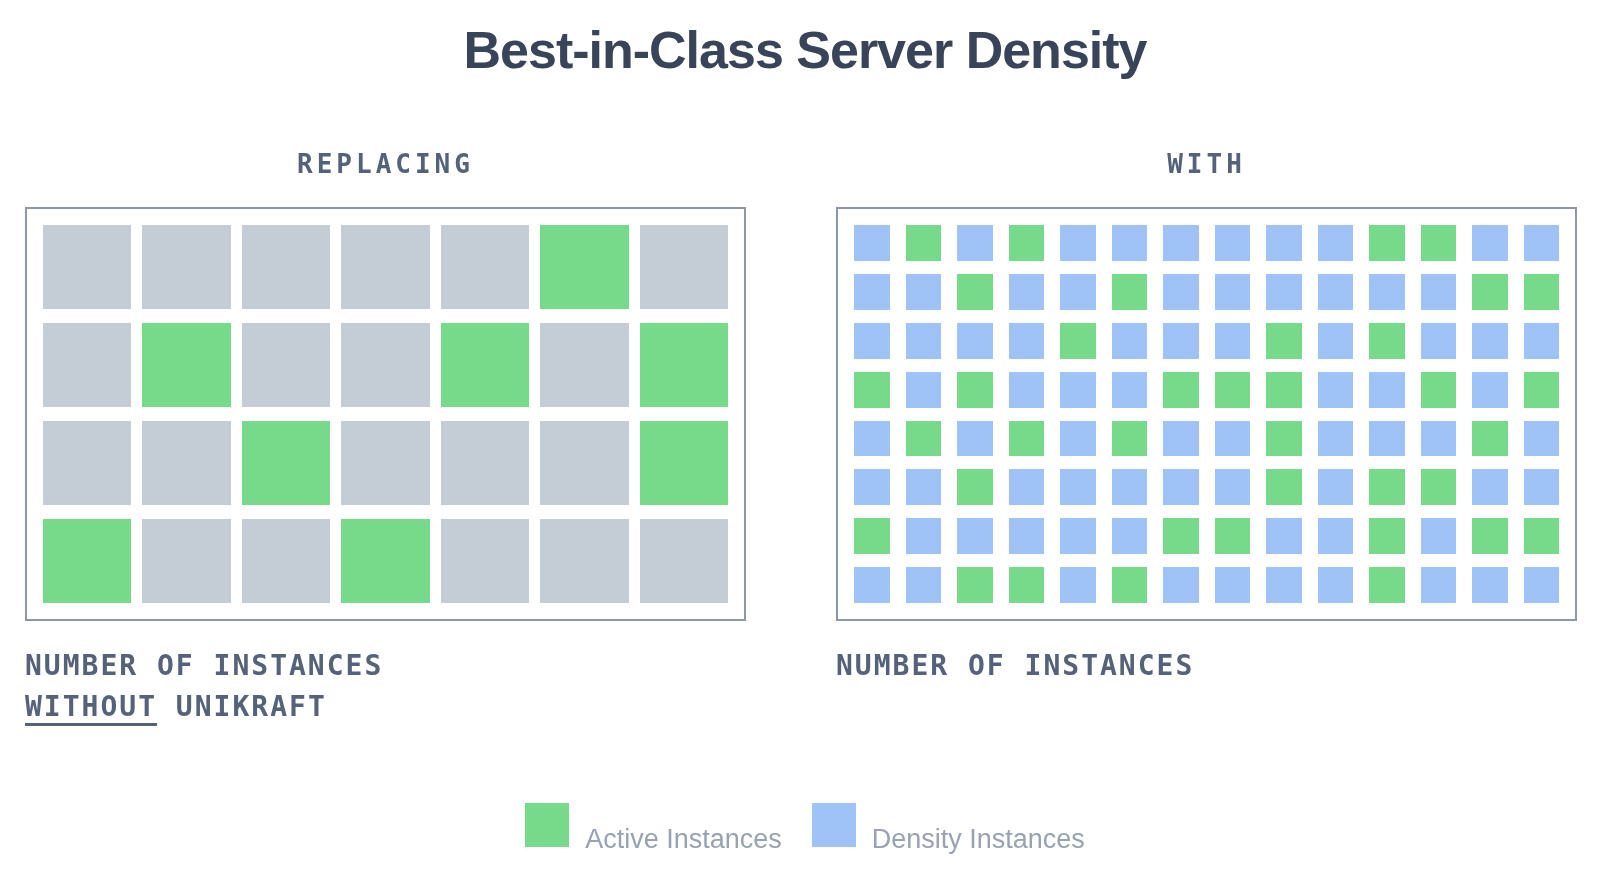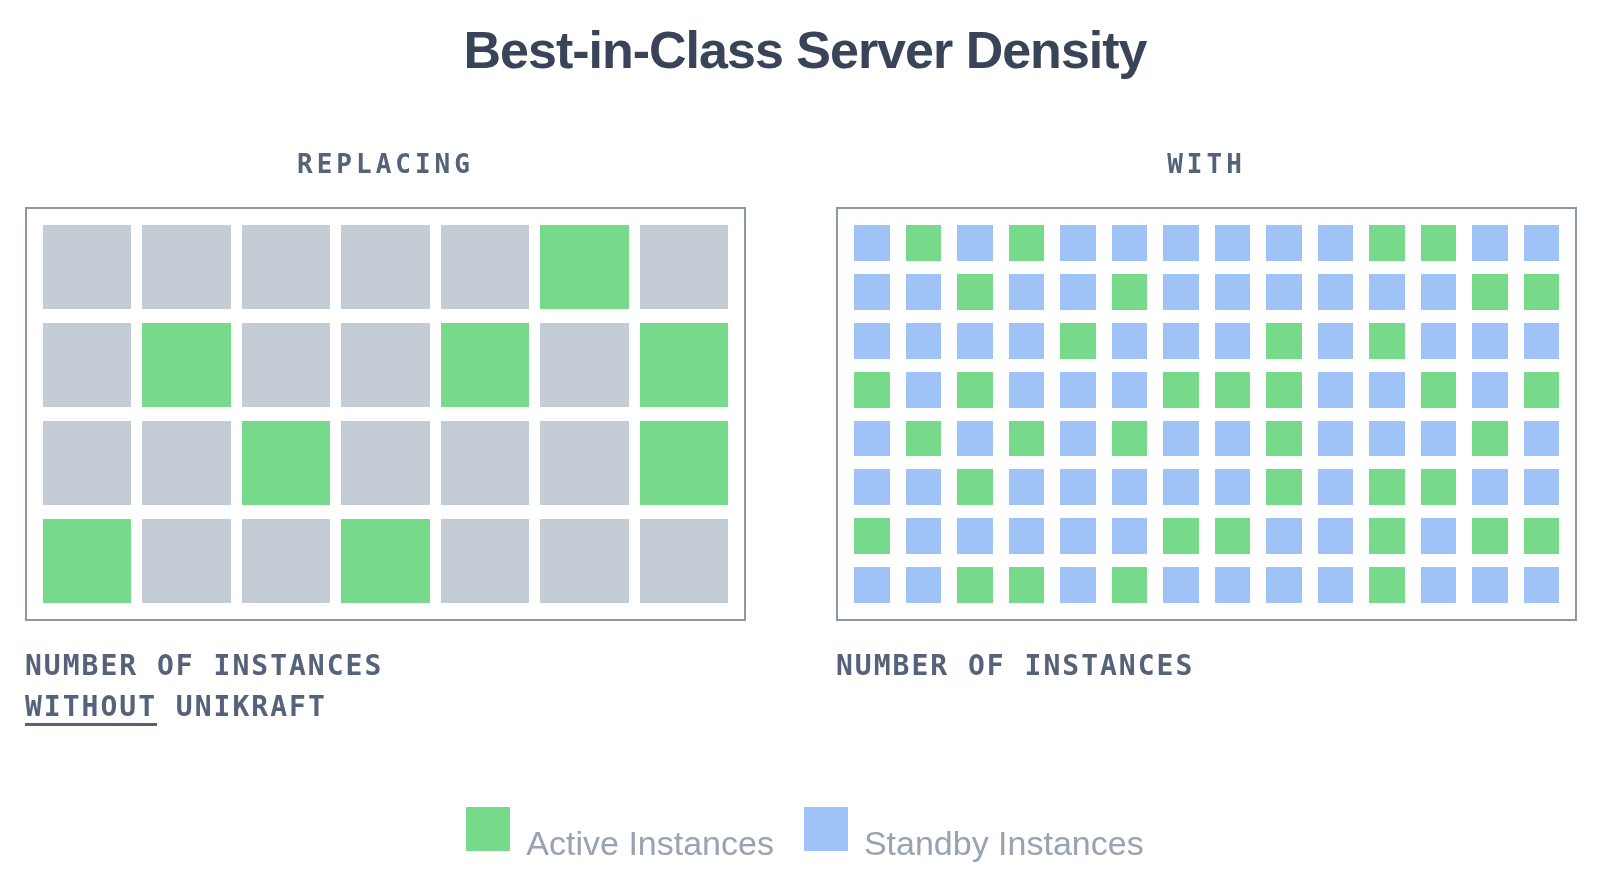--- a/index.html
+++ b/index.html
@@ -40,21 +40,21 @@
   .cap-line{display:block;white-space:pre;}
   .underline{
     text-decoration:underline;text-decoration-thickness:3px;text-underline-offset:7px;
   }
   .legend{
     position:absolute;top:794px;left:0;width:100%;
     display:flex;justify-content:center;align-items:center;gap:30px;
   }
   .legend-item{display:flex;align-items:center;gap:16px;}
   .swatch{width:44px;height:44px;flex:0 0 auto;}
-  .legend-label{font-size:34px;color:var(--legend-text,#99a2b1);white-space:nowrap;margin-top:30px;}
+  .legend-label{font-size:27px;color:var(--legend-text,#99a2b1);white-space:nowrap;margin-top:30px;}
 </style>
 </head>
 <body>
 
 <div class="canvas">
 
   <h1 class="title">Best-in-Class Server Density</h1>
 
   <div class="panel-label label-left">REPLACING</div>
   <div class="panel-label label-right">WITH</div>
@@ -213,17 +213,17 @@
     <span class="cap-line">NUMBER OF INSTANCES</span>
   </div>
 
   <div class="legend">
     <div class="legend-item">
       <span class="swatch A"></span>
       <span class="legend-label">Active Instances</span>
     </div>
     <div class="legend-item">
       <span class="swatch S"></span>
-      <span class="legend-label">Standby Instances</span>
+      <span class="legend-label">Density Instances</span>
     </div>
   </div>
 
 </div>
 
 </body></html>

